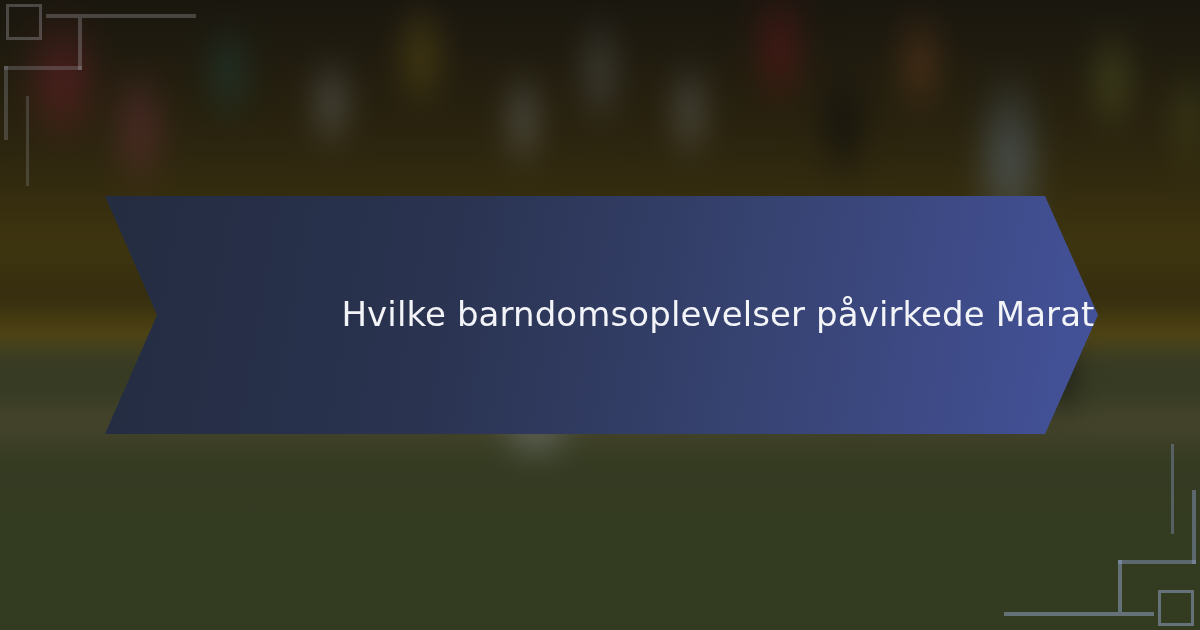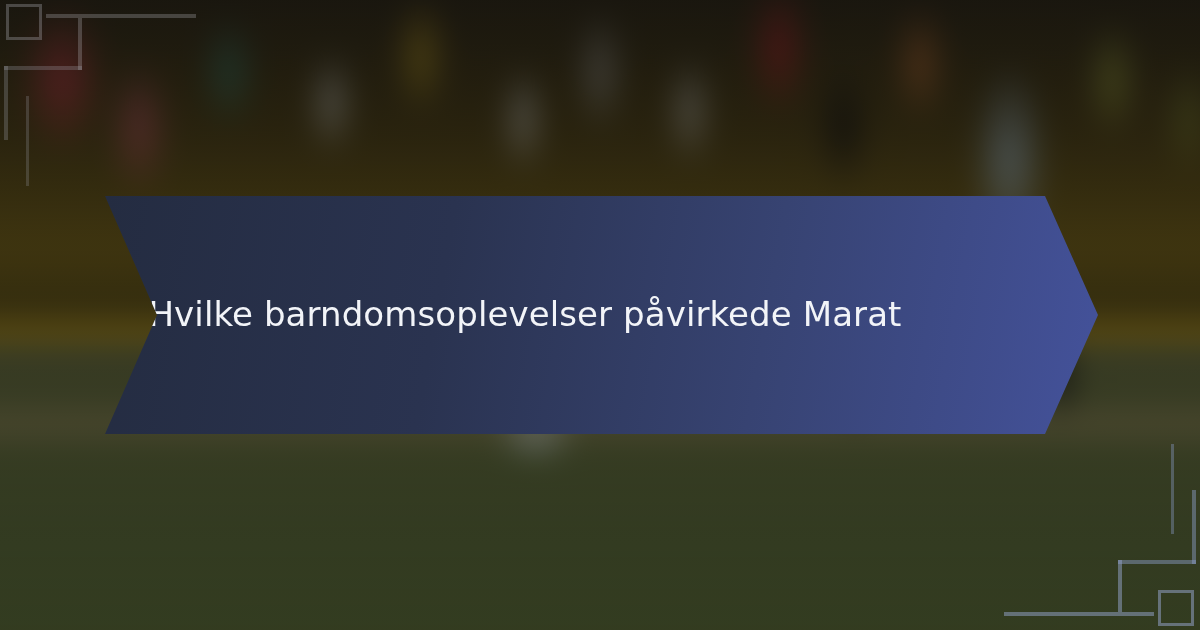--- a/index.html
+++ b/index.html
@@ -68,21 +68,21 @@
     background:linear-gradient(180deg, rgba(8,8,10,.58) 0%, rgba(10,10,12,.46) 45%, rgba(10,12,10,.34) 100%);
   }
 
   
   .banner {
     position:absolute;
     left:105px; top:196px;
     width:993px; height:238px;
     background:linear-gradient(100deg, #242c41 0%, #2a3350 34%, #374372 66%, #44529b 100%);
     clip-path:polygon(0 0, 940px 0, 993px 50%, 940px 100%, 0 100%, 52px 50%);
-    display:flex; align-items:center; justify-content:flex-start;
+    display:flex; align-items:center; justify-content:flex-end;
   }
 
   .banner-text {
     width:760px;
     margin-left:40px;
     text-align:center;
     color:#f2f4f8;
     font-size:34px;
     line-height:1.62;
     font-weight:400;

